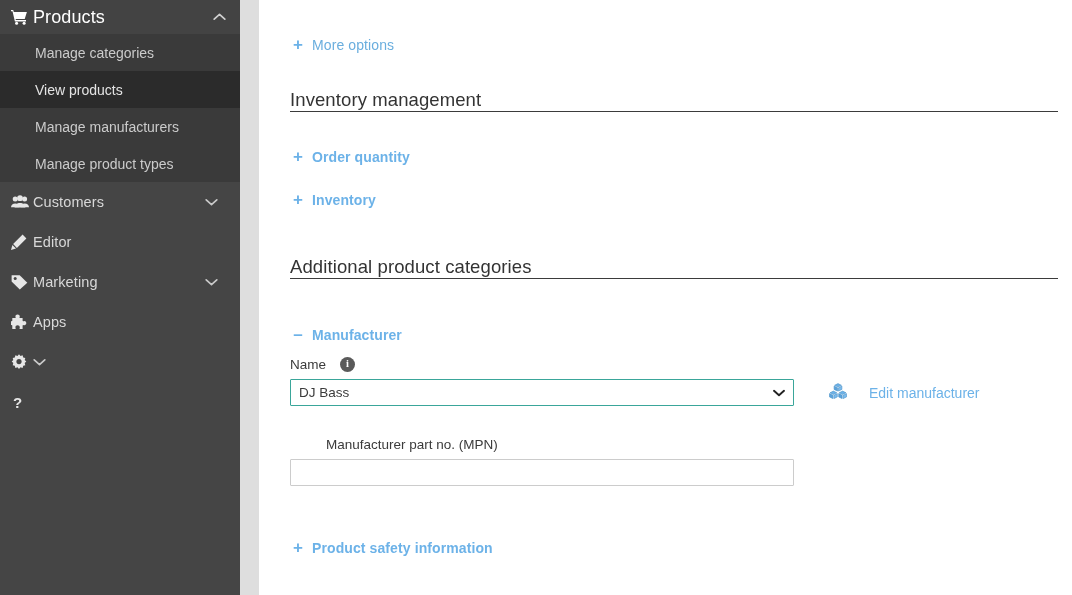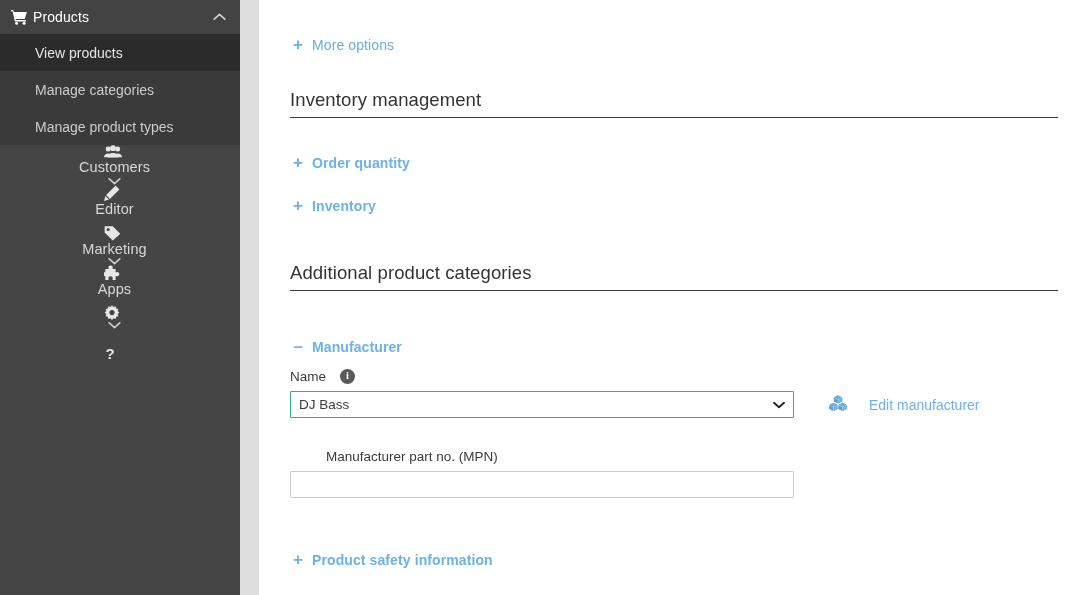--- a/index.html
+++ b/index.html
@@ -42,21 +42,21 @@
   }
   .nav-group-header .nav-ico {
     width: 22px;
     min-width: 22px;
     display: inline-flex;
     align-items: center;
     justify-content: flex-start;
     color: #ffffff;
   }
   .nav-group-header .nav-label {
-    font-size: 14px;
+    font-size: 18px;
     color: #ffffff;
     letter-spacing: .1px;
     flex: 1;
   }
   .nav-group-header .caret {
     color: #cfcfcf;
     display: inline-flex;
     align-items: center;
   }
 
@@ -71,21 +71,20 @@
     cursor: pointer;
   }
   .submenu-item.active { background: #2b2b2b; color: #e4e4e4; }
 
   .nav-item {
     height: 40px;
     display: flex;
     align-items: center;
     padding: 0 22px 0 11px;
     cursor: pointer;
-    flex-direction: column;
   }
   .nav-item .nav-ico {
     width: 22px;
     min-width: 22px;
     display: inline-flex;
     align-items: center;
     color: #e6e6e6;
   }
   .nav-item .nav-label {
     font-size: 14.5px;
@@ -142,21 +141,20 @@
   }
   .collapse-link.plain { font-weight: normal; color: #6aaede; }
 
   .more-options { margin-top: 36px; }
 
   .section-title {
     font-size: 18.5px;
     color: #333333;
     font-weight: normal;
     margin: 0;
-    padding-bottom: 6px;
     border-bottom: 1px solid #3b3b3b;
     width: 768px;
     letter-spacing: .1px;
   }
 
   .sec-inventory { margin-top: 36px; }
   .link-row-1 { margin-top: 36px; }
   .link-row-2 { margin-top: 26px; }
   .sec-additional { margin-top: 48px; }
 
@@ -273,25 +271,28 @@
       </span>
       <span class="nav-label">Products</span>
       <span class="caret">
         <svg width="13" height="8" viewBox="0 0 13 8" fill="none" stroke="#d0d0d0" stroke-width="1.7" stroke-linecap="round" stroke-linejoin="round">
           <path d="M1.2 6.2 L6.5 1.4 L11.8 6.2"></path>
         </svg>
       </span>
     </div>
 
     <div class="submenu">
+      <div class="submenu-item">
+        <span>Manage categories</span>
+      </div>
       <div class="submenu-item active">
         <span>View products</span>
       </div>
       <div class="submenu-item">
-        <span>Manage categories</span>
+        <span>Manage manufacturers</span>
       </div>
       <div class="submenu-item">
         <span>Manage product types</span>
       </div>
     </div>
 
     <div class="nav-item">
       <span class="nav-ico">
         <svg width="18" height="14" viewBox="0 0 18 14" fill="#e6e6e6">
           <circle cx="4.2" cy="4.1" r="2.5"></circle>

